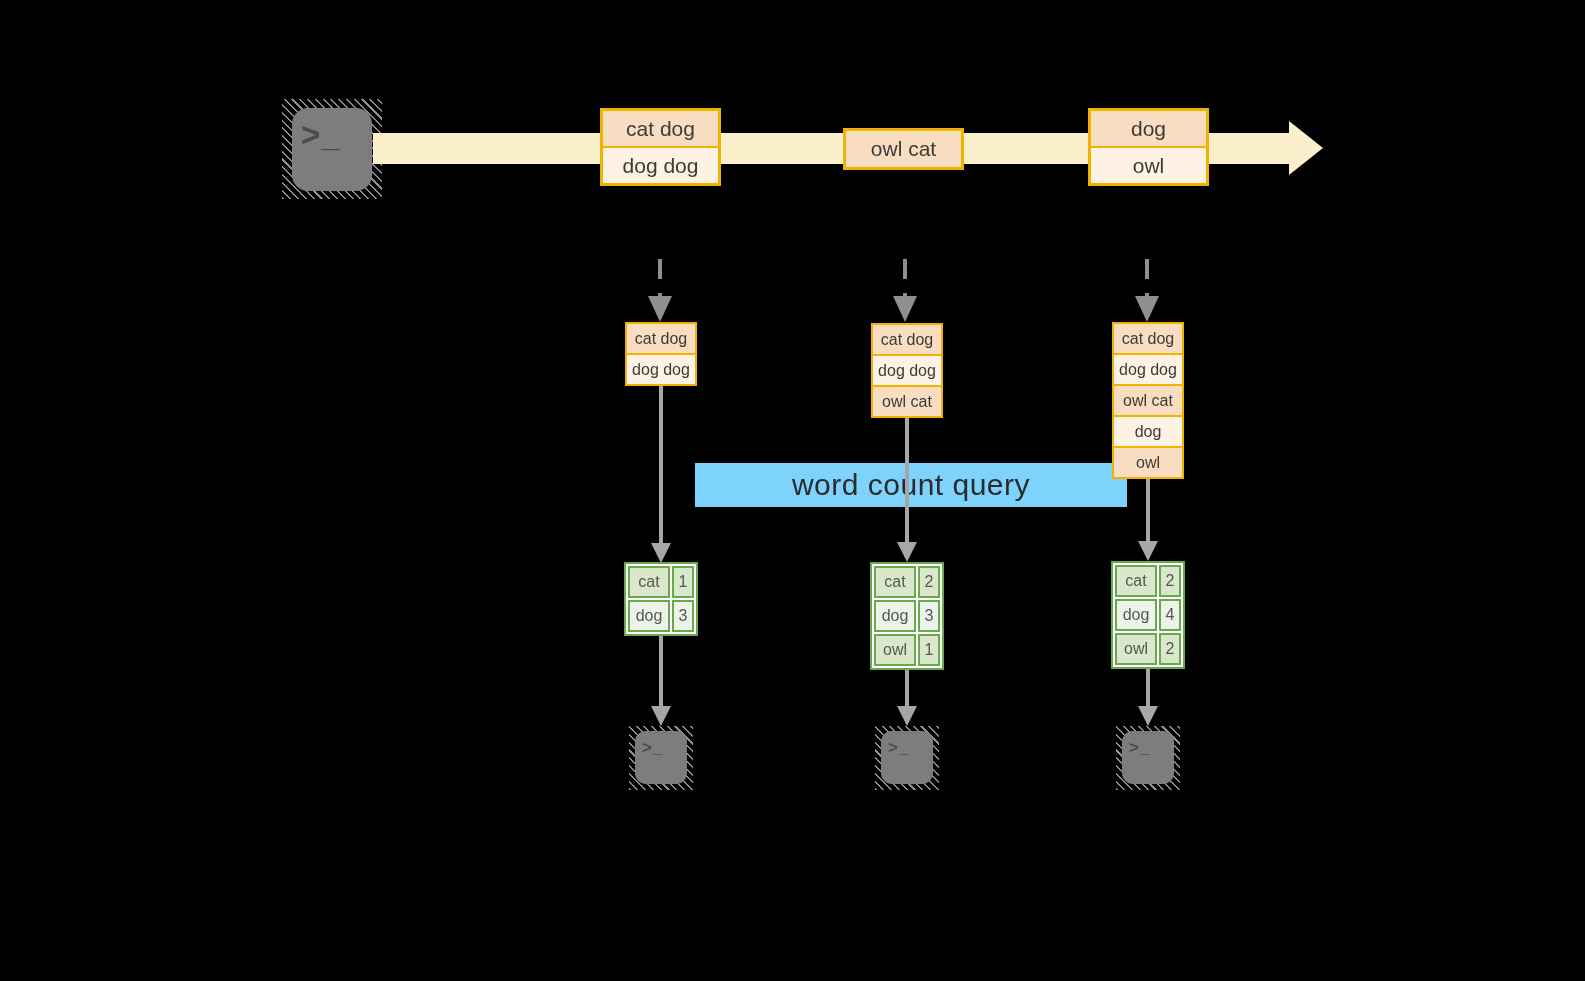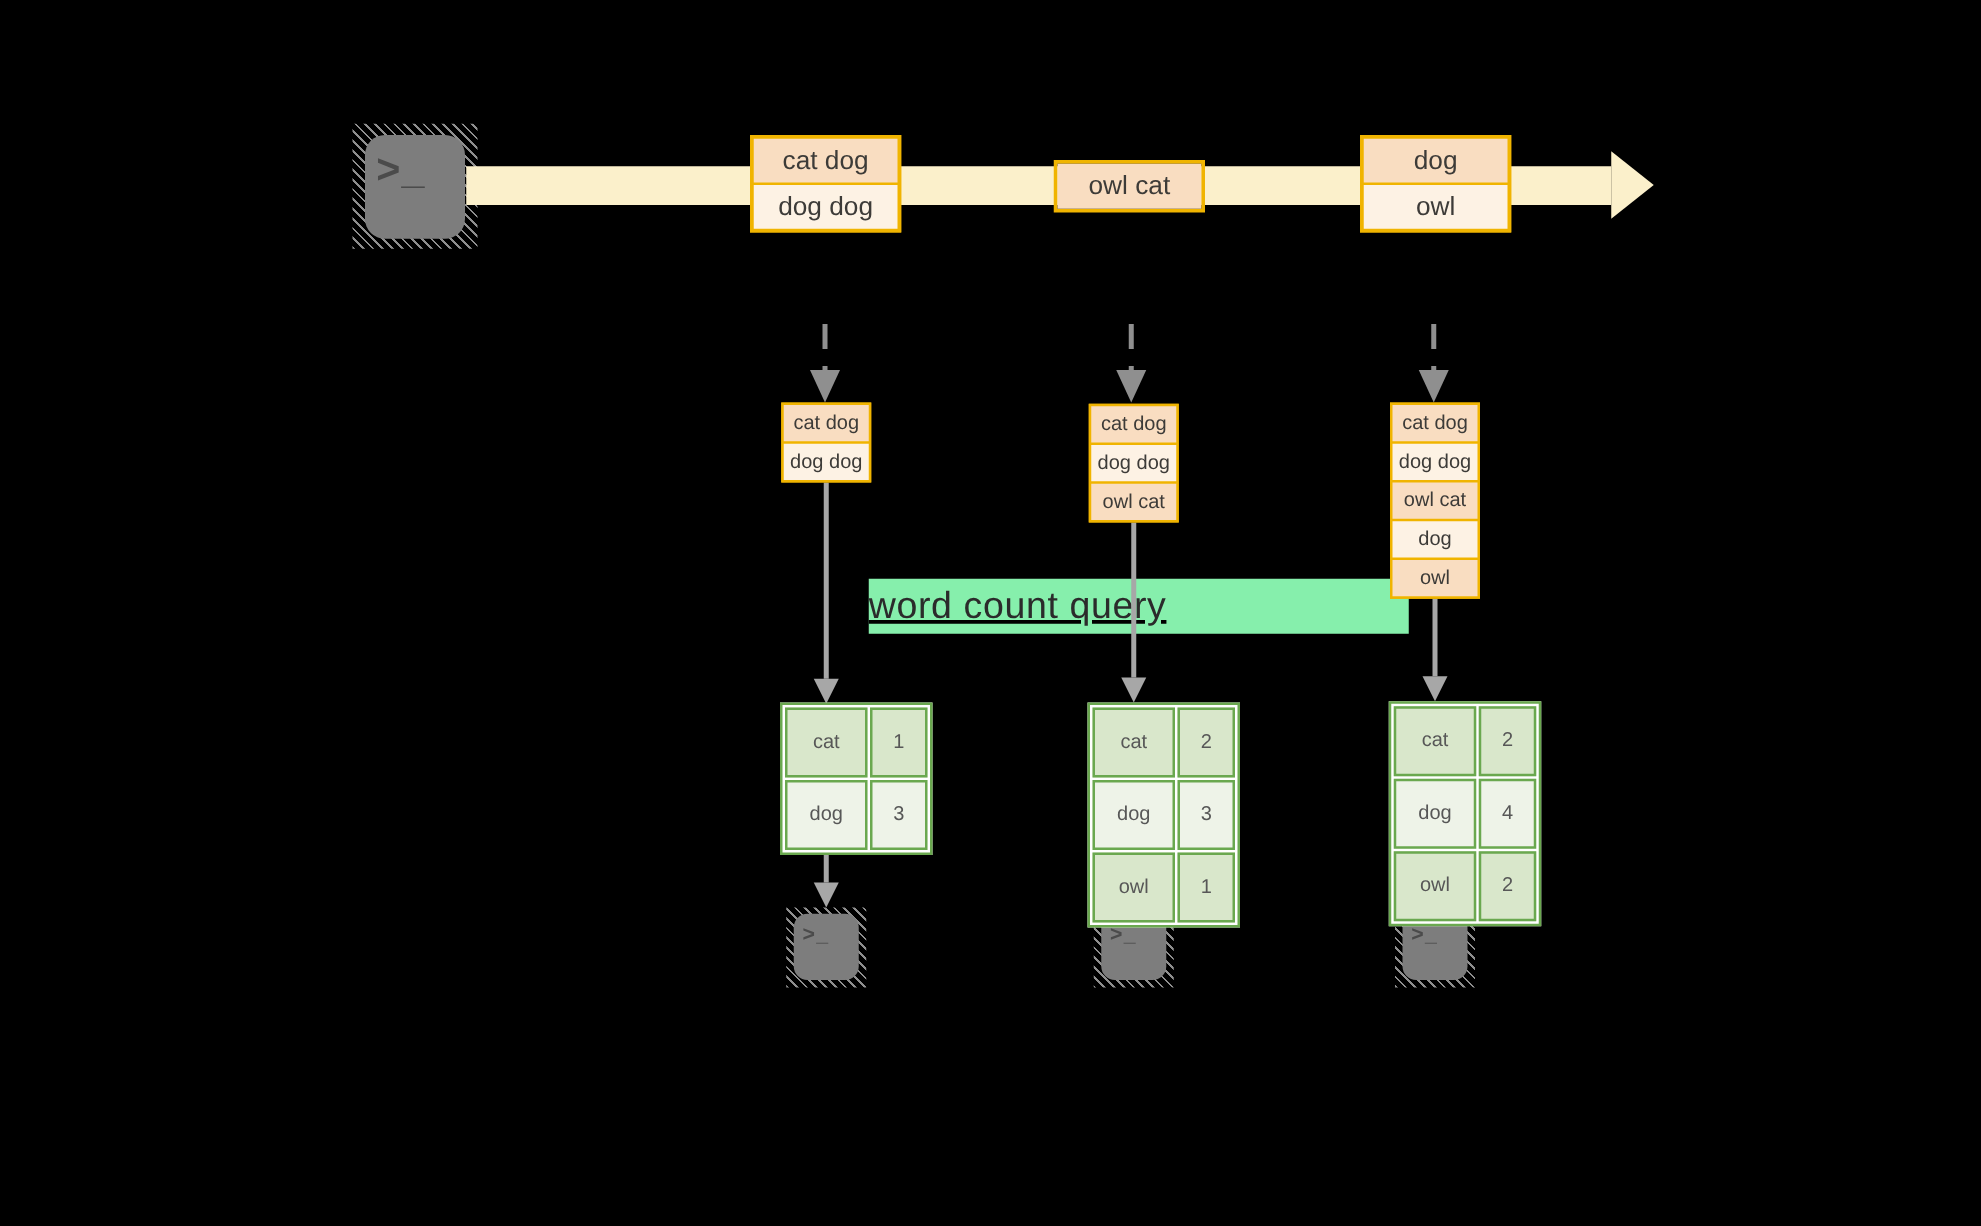--- a/index.html
+++ b/index.html
@@ -34,29 +34,29 @@
   .dline{position:absolute;width:4px;background:repeating-linear-gradient(to bottom,#8f8f8f 0 20px,transparent 20px 34px);}
   .dhead{position:absolute;width:0;height:0;border-top:26px solid #8f8f8f;
          border-left:12px solid transparent;border-right:12px solid transparent;}
 
   
   .sline{position:absolute;width:4px;background:#a7a7a7;z-index:5;}
   .shead{position:absolute;width:0;height:0;border-top:20px solid #a7a7a7;
          border-left:10px solid transparent;border-right:10px solid transparent;z-index:5;}
 
   
-  .qband{position:absolute;left:695px;top:463px;width:432px;height:44px;background:#86efac;z-index:4;
-         display:flex;align-items:center;justify-content:flex-start;text-decoration:underline;}
+  .qband{position:absolute;left:695px;top:463px;width:432px;height:44px;background:#7dd3fc;z-index:4;
+         display:flex;align-items:center;justify-content:center;}
   .qband span{font-size:30px;color:#2b2b2b;letter-spacing:0.5px;}
 
   
   table.gtab{position:absolute;border-collapse:separate;border-spacing:2px;background:#ffffff;
              border:2px solid #6aa84f;z-index:6;}
   table.gtab td{border:2px solid #6aa84f;text-align:center;font-size:16px;color:#575757;
-                height:28px;padding:12px;}
+                height:28px;padding:0;}
   td.word{width:38px;}
   td.num{width:18px;}
   .ga{background:#d9e7cb;}
   .gb{background:#eef3e8;}
 </style>
 </head>
 <body>
 
 <div class="canvas">
 

